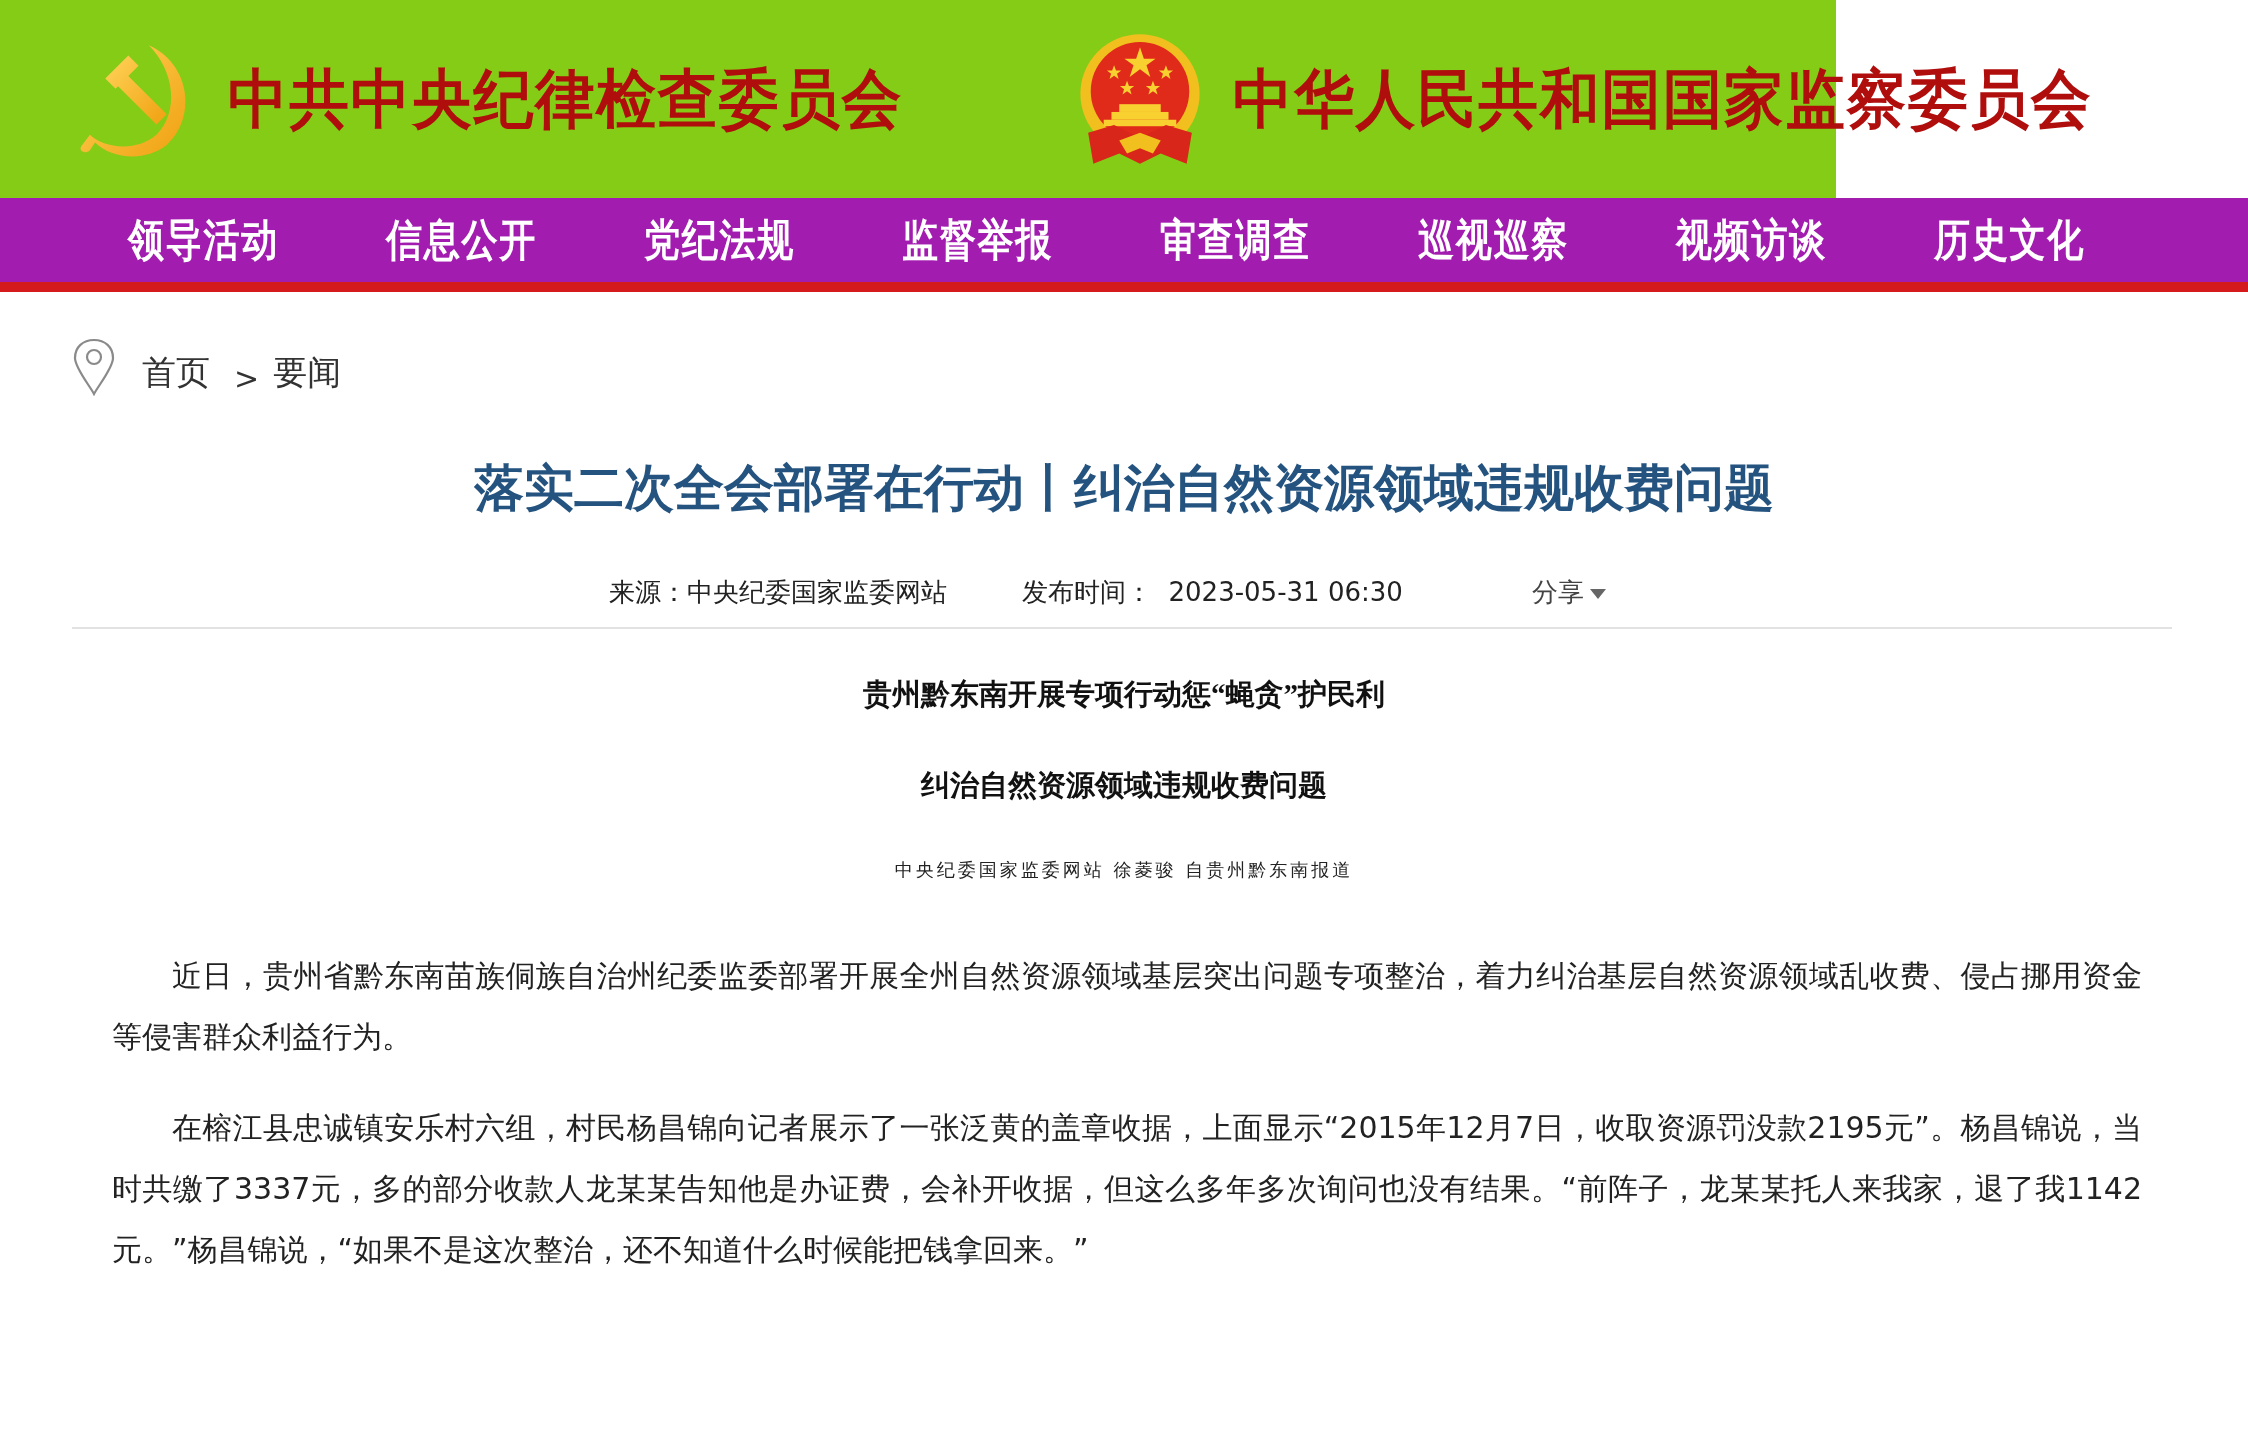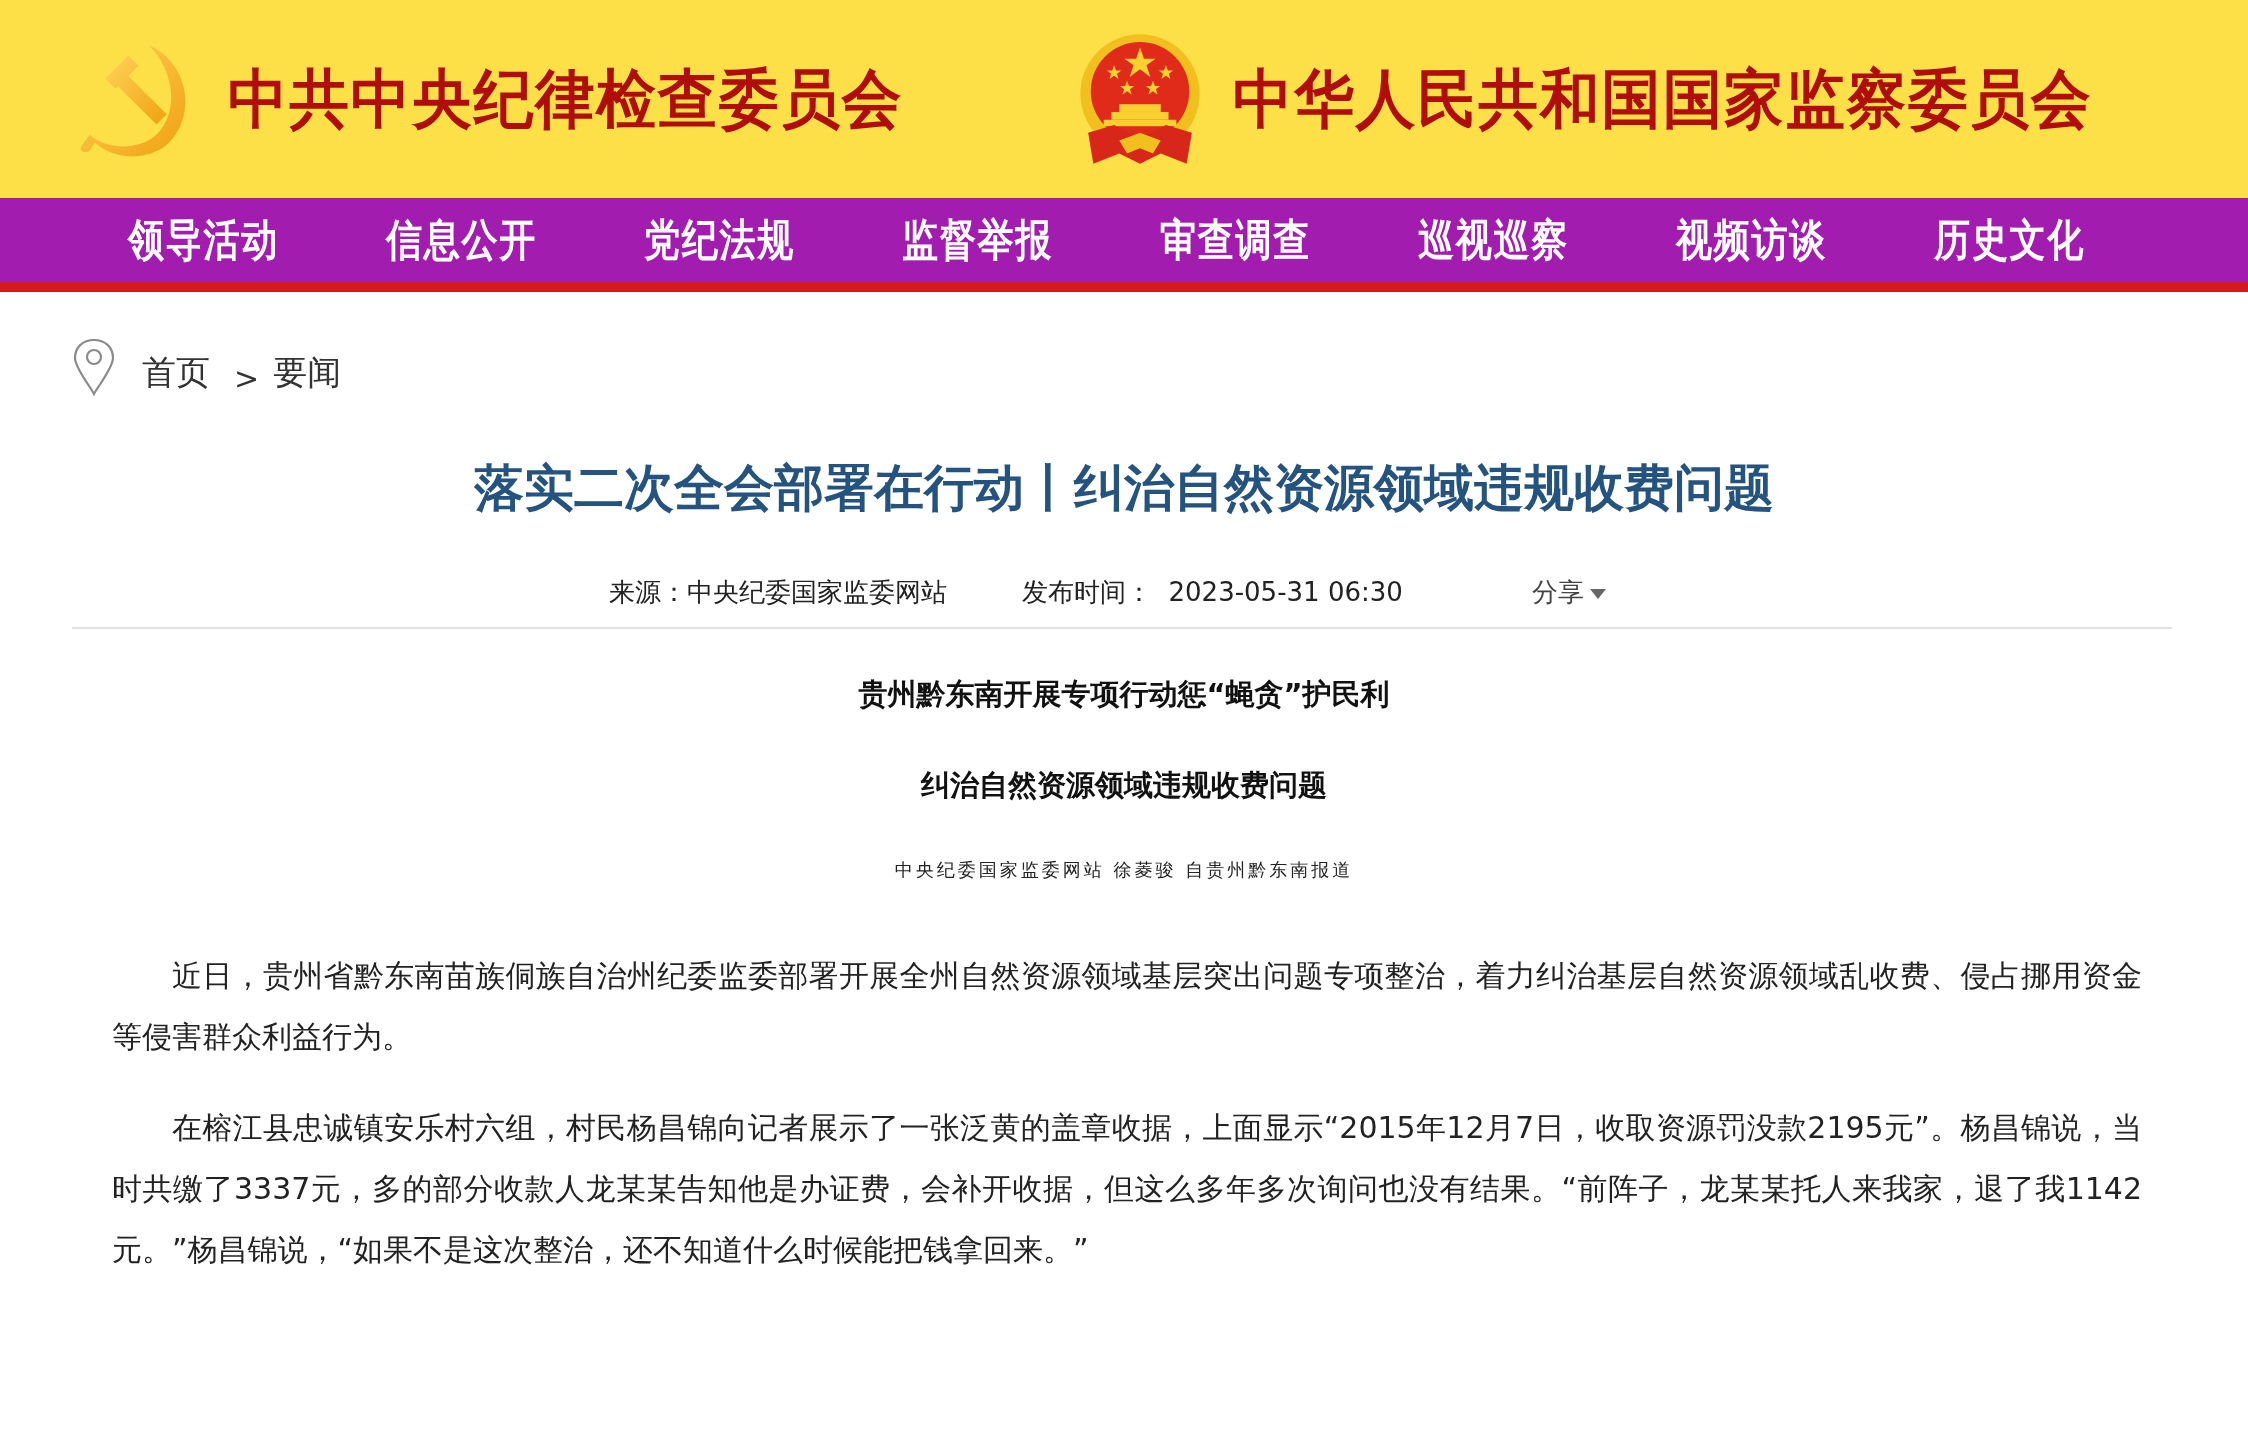--- a/index.html
+++ b/index.html
@@ -1,19 +1,19 @@
 <!DOCTYPE html>
 <html><head>
 <meta charset="utf-8">
 <style>
   html, body { margin: 0; padding: 0; background: #ffffff; }
   body { width: 2248px; height: 1439px; overflow: hidden; position: relative; font-family: "DejaVu Sans", "Liberation Sans", sans-serif; color: #222; }
 
   
-  .header { position: absolute; left: 0; top: 0; width: 2248px; height: 198px; background: #fde047; }
+  .header { position: absolute; left: 0; top: 0; width: 1836px; height: 198px; background: #84cc16; }
   .brand { position: absolute; top: 0; height: 198px; display: flex; align-items: center; }
   .brand-left { left: 72px; }
   .brand-right { left: 1075px; }
   .brand-title { font-family: "DejaVu Serif", "Liberation Serif", serif; font-weight: bold; color: #b00d0d; font-size: 64px; letter-spacing: 2px; margin-left: 28px; white-space: nowrap; transform: scaleX(0.93); transform-origin: left center; }
   .emblem-left { width: 128px; height: 128px; }
   .emblem-right { width: 130px; height: 140px; }
 
   
   .nav { position: absolute; left: 0; top: 198px; width: 2248px; height: 84px; background: #a21caf; }
   .nav-stripe { position: absolute; left: 0; top: 282px; width: 2248px; height: 10px; background: #d51a1e; }
@@ -31,21 +31,21 @@
   
   .meta { position: absolute; top: 570px; left: 0; width: 2248px; height: 44px; font-size: 26px; color: #222; margin-left: 24px; }
   .meta-source { position: absolute; left: 585px; top: 0; line-height: 44px; white-space: nowrap; }
   .meta-time { position: absolute; left: 998px; top: 0; line-height: 44px; white-space: nowrap; }
   .meta-share { position: absolute; left: 1508px; top: 0; line-height: 44px; white-space: nowrap; color: #444; cursor: pointer; }
   .caret-icon { display: inline-block; width: 0; height: 0; border-left: 8px solid transparent; border-right: 8px solid transparent; border-top: 10px solid #666; margin-left: 6px; vertical-align: middle; }
   .divider { position: absolute; left: 72px; top: 627px; width: 2100px; height: 2px; background: #e2e2e2; }
 
   
   .sub { position: absolute; left: 0; width: 2248px; text-align: center; font-size: 29px; font-weight: bold; color: #111; }
-  .sub1 { top: 675px; }
+  .sub1 { top: 675px; font-family: Liberation Serif, serif; }
   .sub2 { top: 766px; }
   .byline { position: absolute; left: 0; width: 2248px; top: 858px; text-align: center; font-family: "DejaVu Serif", "Liberation Serif", serif; font-size: 18px; color: #222; letter-spacing: 3px; }
 
   
   .article-body { position: absolute; left: 112px; top: 945px; width: 2030px; font-size: 30px; line-height: 61px; color: #222; }
   .article-body p { margin: 0 0 30px 0; text-indent: 60px; text-align: justify; }
 </style>
 </head>
 <body>
 

